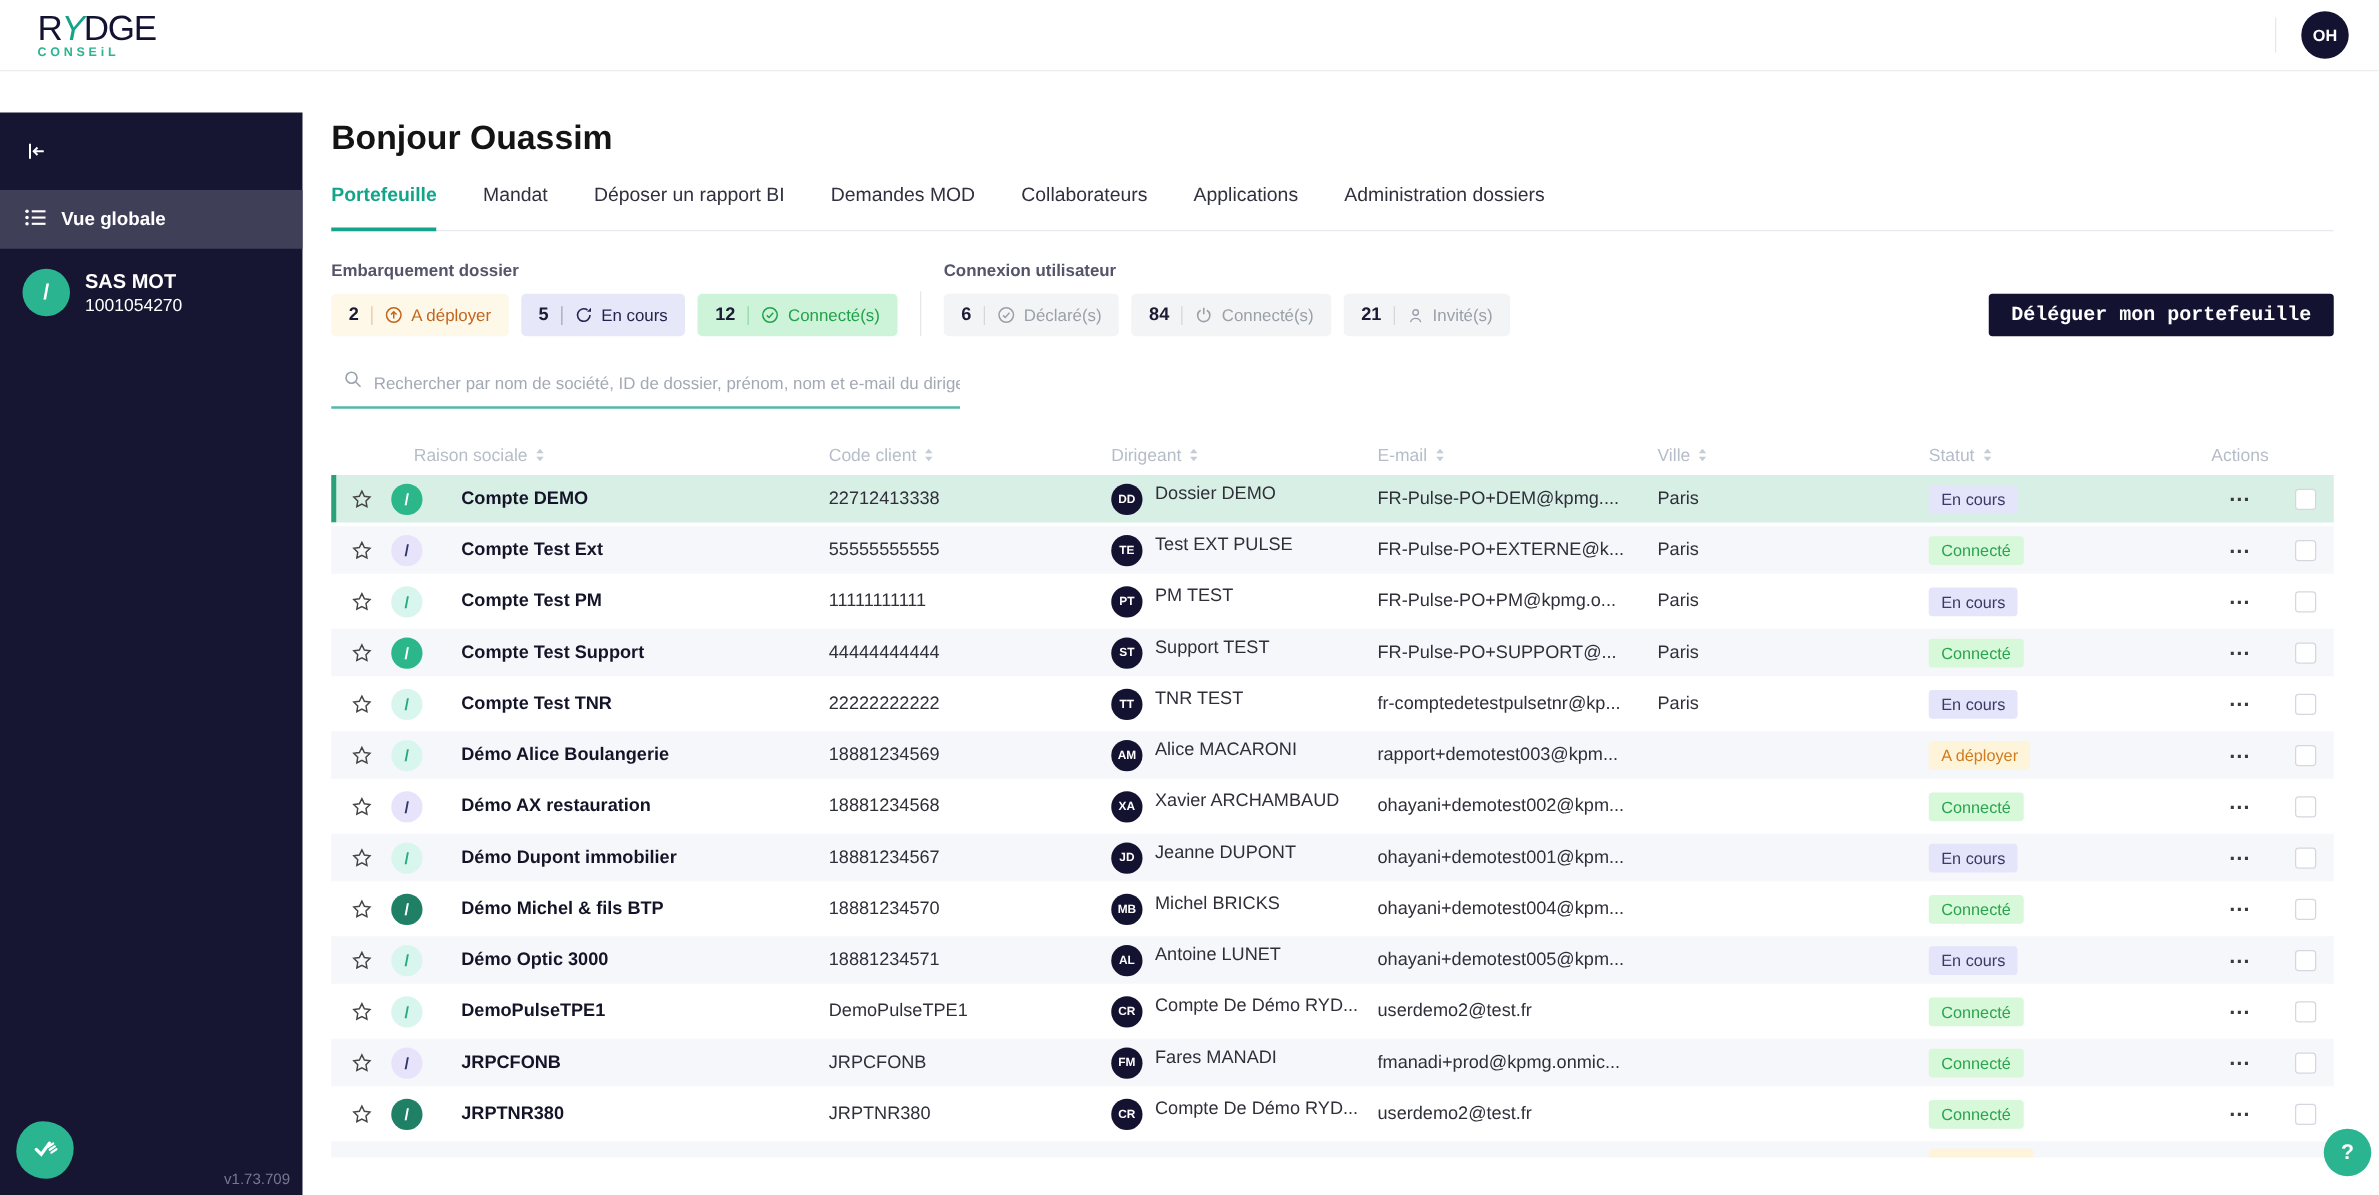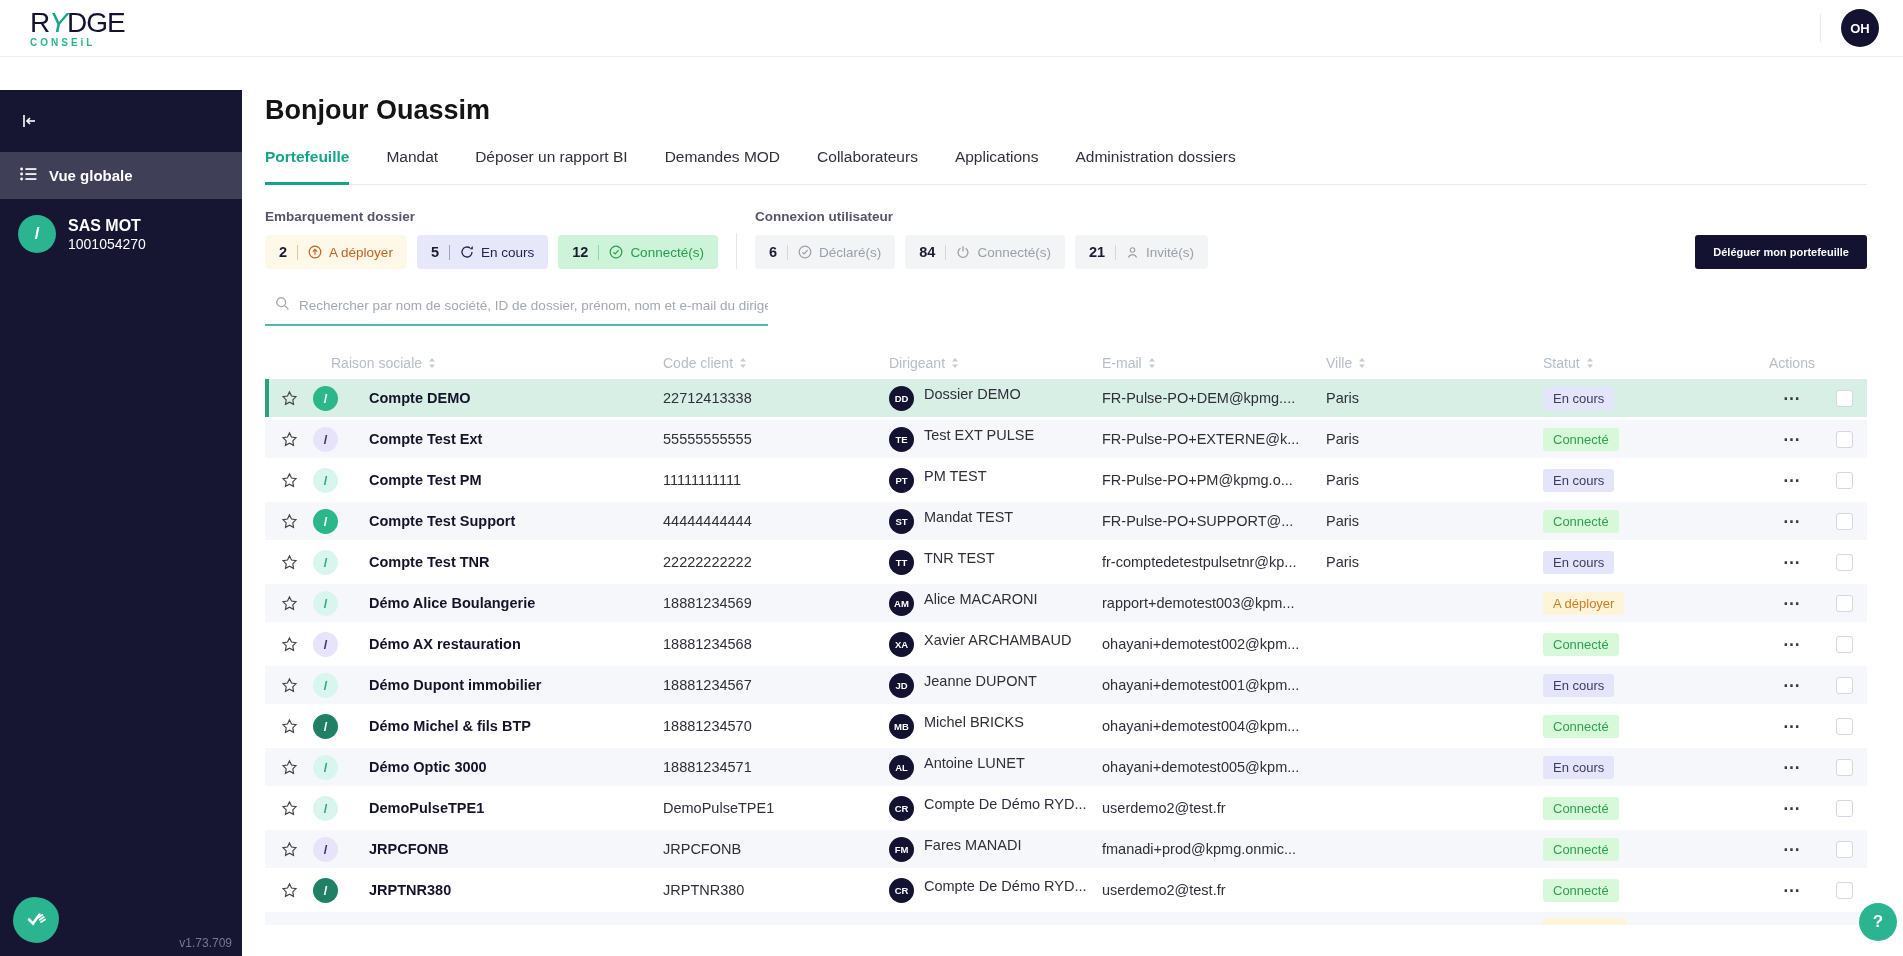--- a/index.html
+++ b/index.html
@@ -48,22 +48,22 @@
   .chip{ height:34px; border-radius:4px; display:flex; align-items:center; padding:0 14px; cursor:pointer; font-size:13.5px;}
   .chip-count{ font-weight:bold; font-size:14.5px; color:#1b1b35;}
   .chip-sep{ width:1px; height:15px; background:currentColor; opacity:.35; margin:0 10px;}
   .chip-icon{ display:flex; margin-right:7px;}
   .chip--yellow{ background:var(--chip_yellow_bg); color:var(--chip_yellow_text);}
   .chip--lavender{ background:var(--chip_lavender_bg); color:var(--chip_lavender_text);}
   .chip--green{ background:var(--chip_green_bg); color:var(--chip_green_text);}
   .chip--muted{ background:var(--chip_muted_bg); color:var(--chip_muted_text);}
   .group-divider{ width:1px; height:36px; background:#e4e6ea; margin:22px 18px 0 18px; align-self:flex-end;}
   .delegate-btn{ margin-left:auto; align-self:flex-end; background:var(--brand_navy); color:#fff;
-    font-size:11px; font-weight:bold; border:none; height:34px; padding:0 18px; border-radius:3px;
-    cursor:pointer; font-family:Liberation Sans, sans-serif;}
+    font-size:16px; font-weight:bold; border:none; height:34px; padding:0 18px; border-radius:3px;
+    cursor:pointer; font-family:Liberation Mono, monospace;}
   
   .search{ margin-top:27px; width:503px; border-bottom:2px solid var(--search_underline);
     display:flex; align-items:center; gap:9px; padding:0 0 9px 10px;}
   .search input{ border:none; outline:none; flex:1; font-size:13.5px; font-family:inherit; color:#333;}
   .search input::placeholder{ color:#a3a9b3;}
   
   .thead{ margin-top:25px; display:grid; height:24px; align-items:center;
     grid-template-columns:66px 332px 226px 213px 224px 217px 219px 60px auto;}
   .th{ display:flex; align-items:center; gap:6px; font-size:14px; color:#b6bdc9; cursor:pointer;}
   .th--center{ justify-content:center;}
@@ -399,21 +399,21 @@
             <path d="M8 1.8l1.9 3.9 4.2.6-3 3 .7 4.2L8 11.5l-3.8 2 .7-4.2-3-3 4.2-.6z"></path>
           </svg>
         </span>
         <span style="display:flex">
           <span class="row-logo logo--teal">/</span>
         </span>
         <span class="cell cell--name">Compte Test Support</span>
         <span class="cell">44444444444</span>
         <span class="dirigeant">
           <span class="dir-avatar">ST</span>
-          <span class="cell">Mandat TEST</span>
+          <span class="cell">Support TEST</span>
         </span>
         <span class="cell">FR-Pulse-PO+SUPPORT@...</span>
         <span class="cell">Paris</span>
         <span><span class="badge badge--connecte">Connecté</span></span>
         <span class="dots">⋯</span>
         <span class="cb-wrap">
           <span class="cb"></span>
         </span>
       </div>
       <div class="row">

